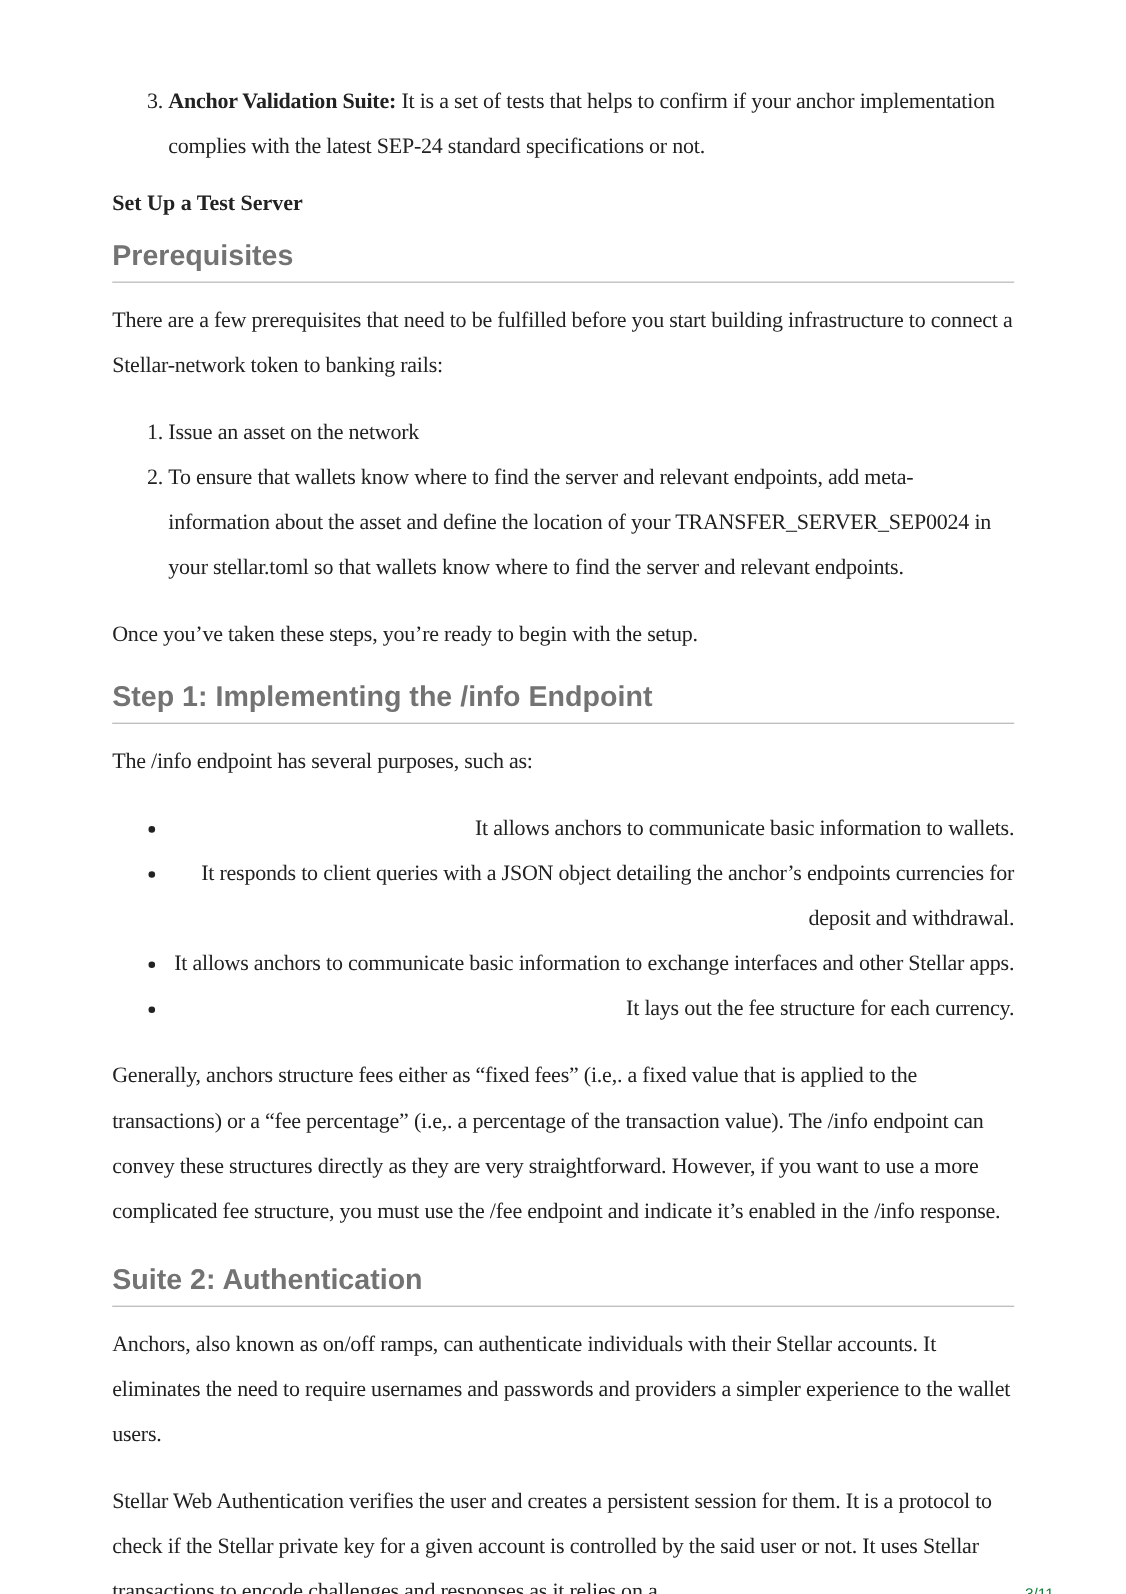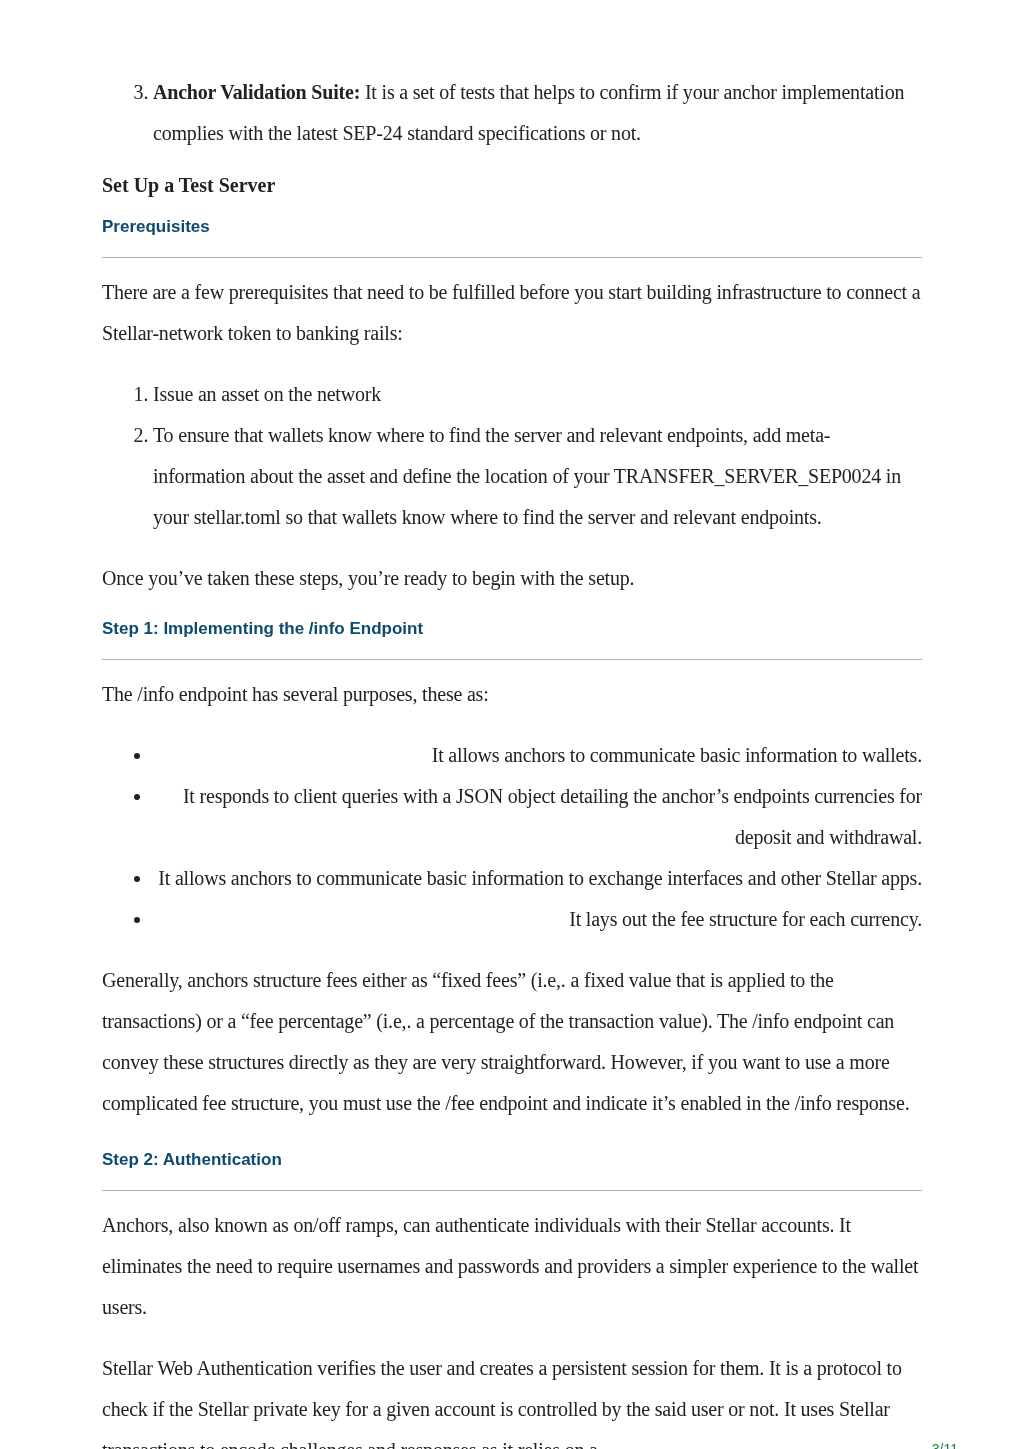--- a/index.html
+++ b/index.html
@@ -4,21 +4,21 @@
 <style>
   html, body { margin: 0; padding: 0; background: #ffffff; }
   body { width: 1024px; height: 1449px; position: relative; overflow: hidden; color: #222222; }
   .page { position: absolute; left: 102px; top: 72px; width: 820px; }
   p, li { font-family: "DejaVu Serif", "Liberation Serif", serif; font-size: 18.5px; line-height: 41px; letter-spacing: -0.45px; margin: 0; }
   .serif { font-family: "Liberation Serif", serif; font-size: 20px; letter-spacing: -0.2px; }
   ol, ul { margin: 0; padding: 0 0 0 51px; }
   ol li, ul li { padding-left: 0; }
   .para { margin-bottom: 20px; }
   .bold { font-weight: bold; }
-  h2 { font-family: "Liberation Sans", sans-serif; font-weight: bold; font-size: 17px; color: #0c4a6e; margin: 0; padding-bottom: 20px; border-bottom: 1.5px solid #b0b0b0; margin-bottom: 14px; }
+  h2 { font-family: "Liberation Sans", sans-serif; font-weight: bold; font-size: 26px; color: #737373; margin: 0; padding-bottom: 8px; border-bottom: 1.5px solid #b0b0b0; margin-bottom: 14px; }
   .subhead { font-family: "Liberation Serif", serif; font-weight: bold; font-size: 20px; margin-bottom: 20px; }
   .page-num { position: absolute; right: 66px; top: 1441px; font-family: Liberation Sans, sans-serif; font-size: 14px; color: #15803d; }
   .list-block { margin-bottom: 20px; }
   ol.start3 { list-style-type: decimal; }
   ul { list-style-type: disc; text-align: right; }
 </style>
 </head>
 <body>
 
 <div class="page">
@@ -39,31 +39,31 @@
 
   <ol class="list-block">
     <li class="serif">Issue an asset on the network</li>
     <li class="serif">To ensure that wallets know where to find the server and relevant endpoints, add meta-information about the asset and define the location of your TRANSFER_SERVER_SEP0024 in your stellar.toml so that wallets know where to find the server and relevant endpoints.</li>
   </ol>
 
   <p class="serif para" style="">Once you’ve taken these steps, you’re ready to begin with the setup.</p>
 
   <h2>Step 1: Implementing the /info Endpoint</h2>
 
-  <p class="serif para">The /info endpoint has several purposes, these as:</p>
+  <p class="serif para">The /info endpoint has several purposes, such as:</p>
 
   <ul class="list-block">
     <li class="serif">It allows anchors to communicate basic information to wallets.</li>
     <li class="serif">It responds to client queries with a JSON object detailing the anchor’s endpoints currencies for deposit and withdrawal.</li>
     <li class="serif">It allows anchors to communicate basic information to exchange interfaces and other Stellar apps.</li>
     <li class="serif">It lays out the fee structure for each currency.</li>
   </ul>
 
   <p class="serif para" style="margin-bottom:26px">Generally, anchors structure fees either as “fixed fees” (i.e,. a fixed value that is applied to the transactions) or a “fee percentage” (i.e,. a percentage of the transaction value). The /info endpoint can convey these structures directly as they are very straightforward. However, if you want to use a more complicated fee structure, you must use the /fee endpoint and indicate it’s enabled in the /info response.</p>
 
-  <h2>Step 2: Authentication</h2>
+  <h2>Suite 2: Authentication</h2>
 
   <p class="serif para">Anchors, also known as on/off ramps, can authenticate individuals with their Stellar accounts. It eliminates the need to require usernames and passwords and providers a simpler experience to the wallet users.</p>
 
   <p class="serif">Stellar Web Authentication verifies the user and creates a persistent session for them. It is a protocol to check if the Stellar private key for a given account is controlled by the said user or not. It uses Stellar transactions to encode challenges and responses as it relies on a</p>
 </div>
 
 <div class="page-num">3/11</div>
 
 </body></html>

